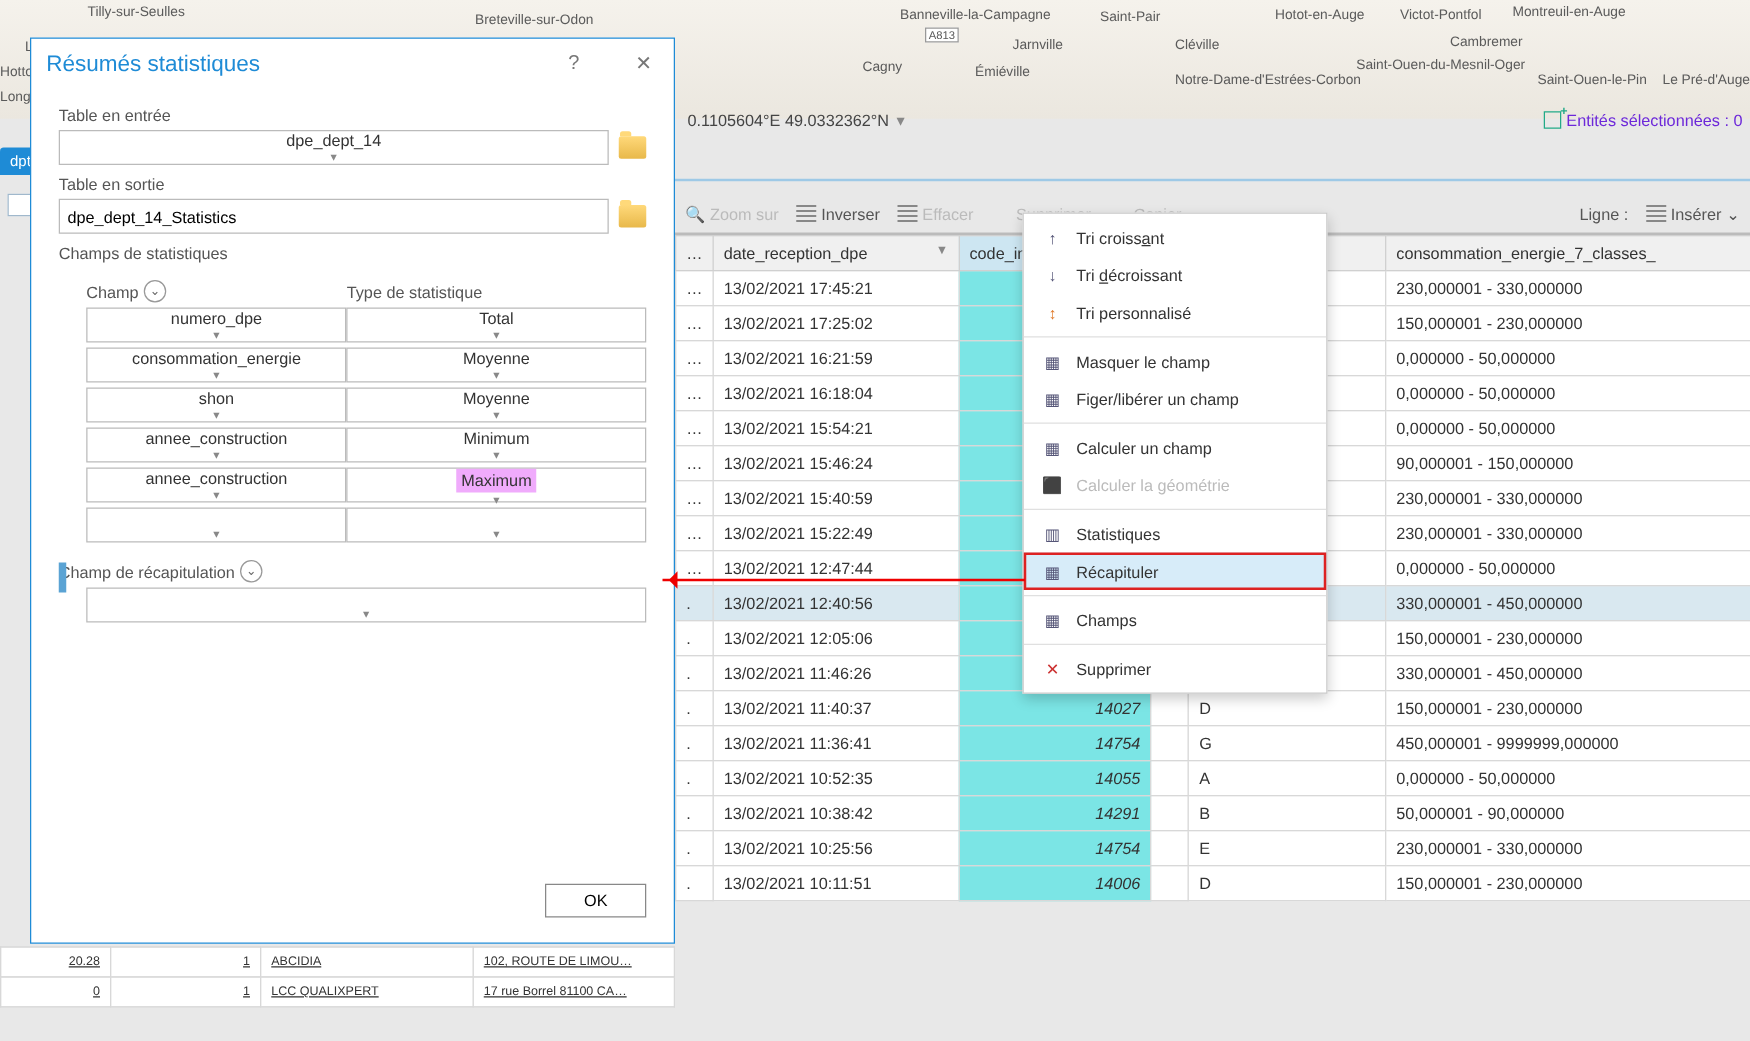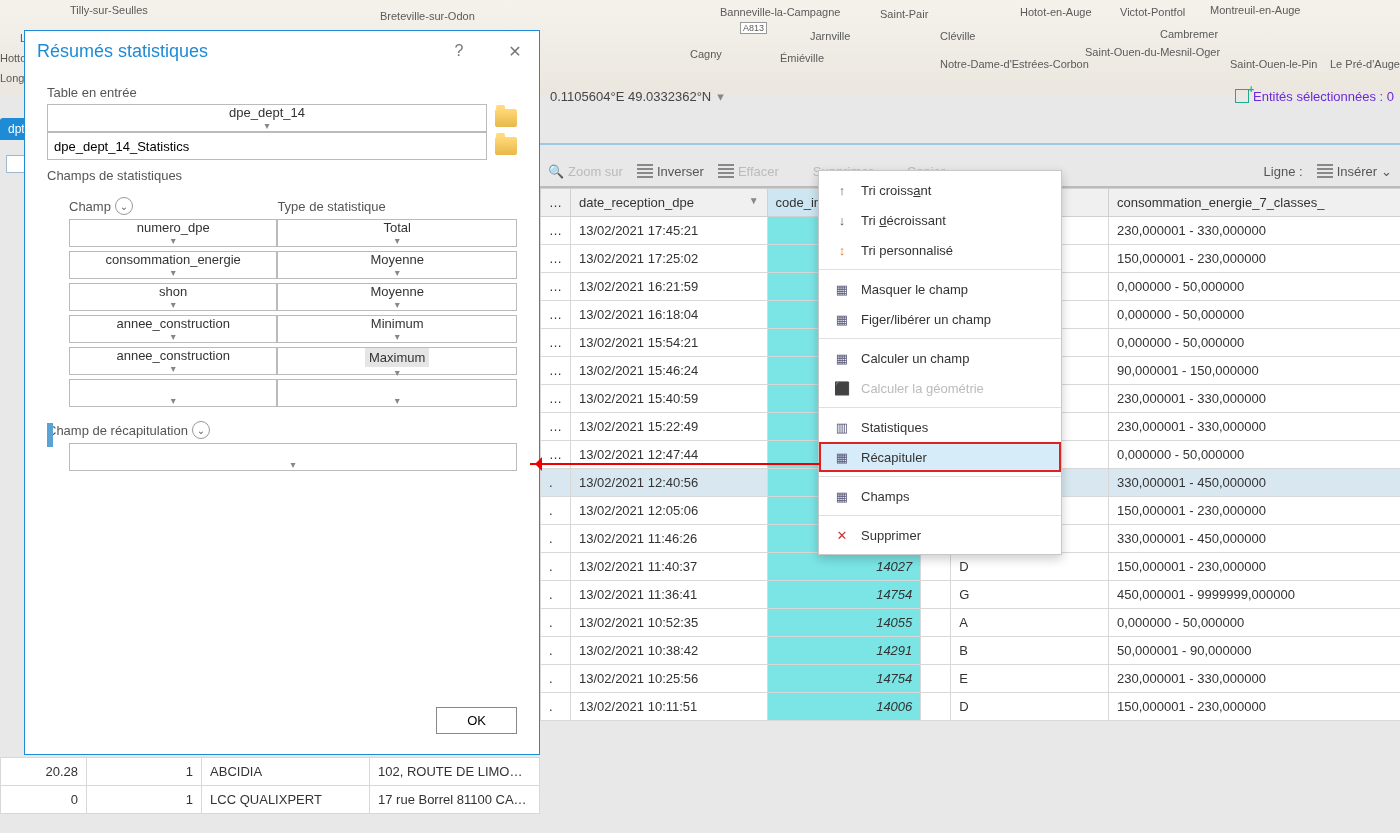--- a/index.html
+++ b/index.html
@@ -32,21 +32,21 @@
   .text-in-wrap { flex: 1; }
   .folder-icon { width: 22px; height: 18px; background: linear-gradient(#ffd97a,#e8b84a); border-radius: 2px; position: relative; cursor: pointer; }
   .folder-icon::before { content:""; position:absolute; top:-4px; left:1px; width:9px; height:4px; background:#ffd97a; border-radius:2px 2px 0 0; }
 
   .sub-hdr { display:flex; align-items:center; gap:4px; margin-top:10px; font-size:13px; color:#555; }
   .circ { width:18px;height:18px;border:1px solid #999;border-radius:50%;display:inline-flex;align-items:center;justify-content:center;font-size:10px;color:#666;cursor:pointer; }
   .pair-row { display:flex; margin-top:4px; }
   .pair-row .c1 { flex:1; } .pair-row .c2 { flex:1.15; }
   .stat-grid { padding-left: 22px; position: relative; }
   .stat-bar { position:absolute; left:0; top:236px; width:6px; height:24px; background:#5aa3d4; }
-  .highlight { background:#e5e5e5; }
+  .highlight { background:#f0abfc; }
   .case-wrap { padding-left:22px; margin-top:4px; }
 
   .dialog-footer { padding: 12px 22px 20px; display:flex; justify-content:flex-end; }
   .ok-btn { border:1px solid #888; background:#fff; padding:5px 30px; font-size:13px; cursor:pointer; }
 
   
   .tbl-toolbar { position:absolute; top:156px; left:540px; right:0; height:32px; display:flex; align-items:center; gap:14px; padding:0 8px; color:#555; font-size:13px; border-bottom: 2px solid #bbb;}
   .tbl-toolbar .tbtn { display:flex; align-items:center; gap:4px; cursor:pointer; }
   .tbl-toolbar .dis { color:#bbb; }
   .tb-ico { width:16px; height:14px; display:inline-block; }
@@ -69,21 +69,21 @@
   .ctx .it.boxed { outline:2px solid #d22; outline-offset:-2px; }
   .ctx .sep { height:1px; background:#e0e0e0; margin:4px 0; }
   .ctx .ico { width:18px; height:16px; display:flex; align-items:center; justify-content:center; font-size:13px; }
 
   
   .arrow { position:absolute; top:463px; left:530px; width:290px; height:2px; background:#e00; z-index:6; }
   .arrow::before { content:""; position:absolute; left:-2px; top:-6px; border:7px solid transparent; border-right-color:#e00; }
 
   
   .bottom-rows { position:absolute; top:757px; left:0; width:540px; }
-  .bottom-rows table { border-collapse:collapse; width:100%; font-size:13px; }
+  .bottom-rows table { border-collapse:collapse; width:100%; font-size:10px;text-decoration:underline; }
   .bottom-rows td { border:1px solid #d8d8d8; padding:6px 8px; background:#fff; white-space:nowrap; overflow:hidden; text-overflow:ellipsis; max-width:170px;}
   .bottom-rows td.r { text-align:right; }
 
   
   .blue-div { position:absolute; top:143px; left:540px; right:0; height:2px; background:#9ec9e6; }
 </style>
 </head>
 <body>
 
 <div class="map">
@@ -373,20 +373,21 @@
     <div class="row-in">
       <div class="text-in-wrap">
           <div class="sel-in">
             <span>dpe_dept_14</span>
             <span class="caret">▾</span>
           </div>
         </div>
       <div class="folder-icon"></div>
     </div>
 
+    <div class="lbl">Table en sortie</div>
     <div class="row-in">
       <div class="text-in-wrap"><input class="text-in" value="dpe_dept_14_Statistics" style=""></div>
       <div class="folder-icon"></div>
     </div>
 
     <div class="lbl">Champs de statistiques</div>
 
     <div class="stat-grid">
       <div class="stat-bar"></div>
       <div class="pair-row">

